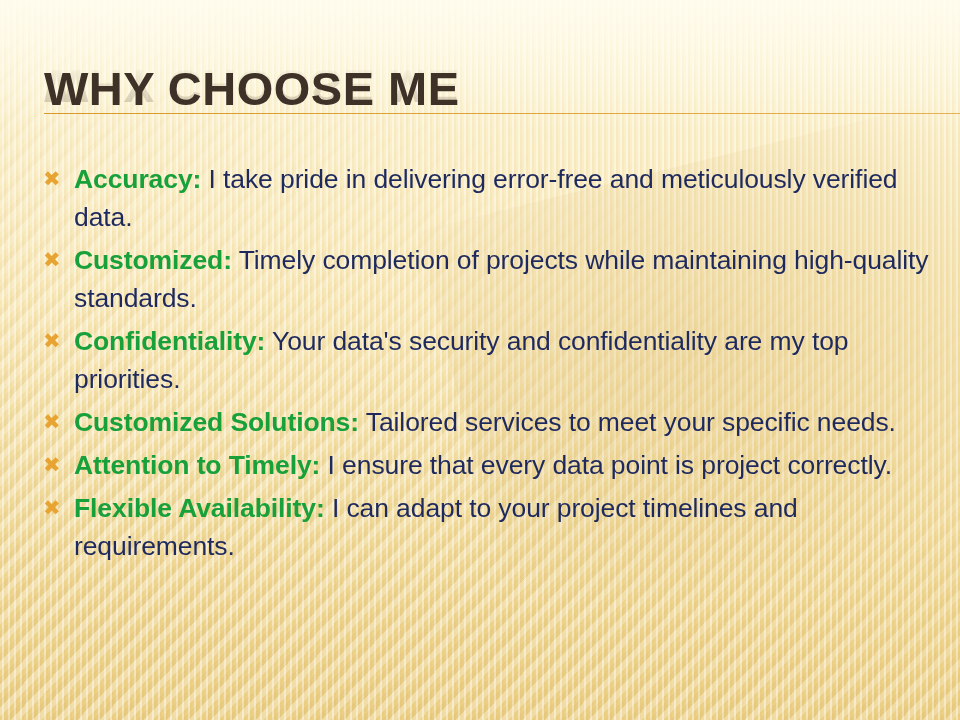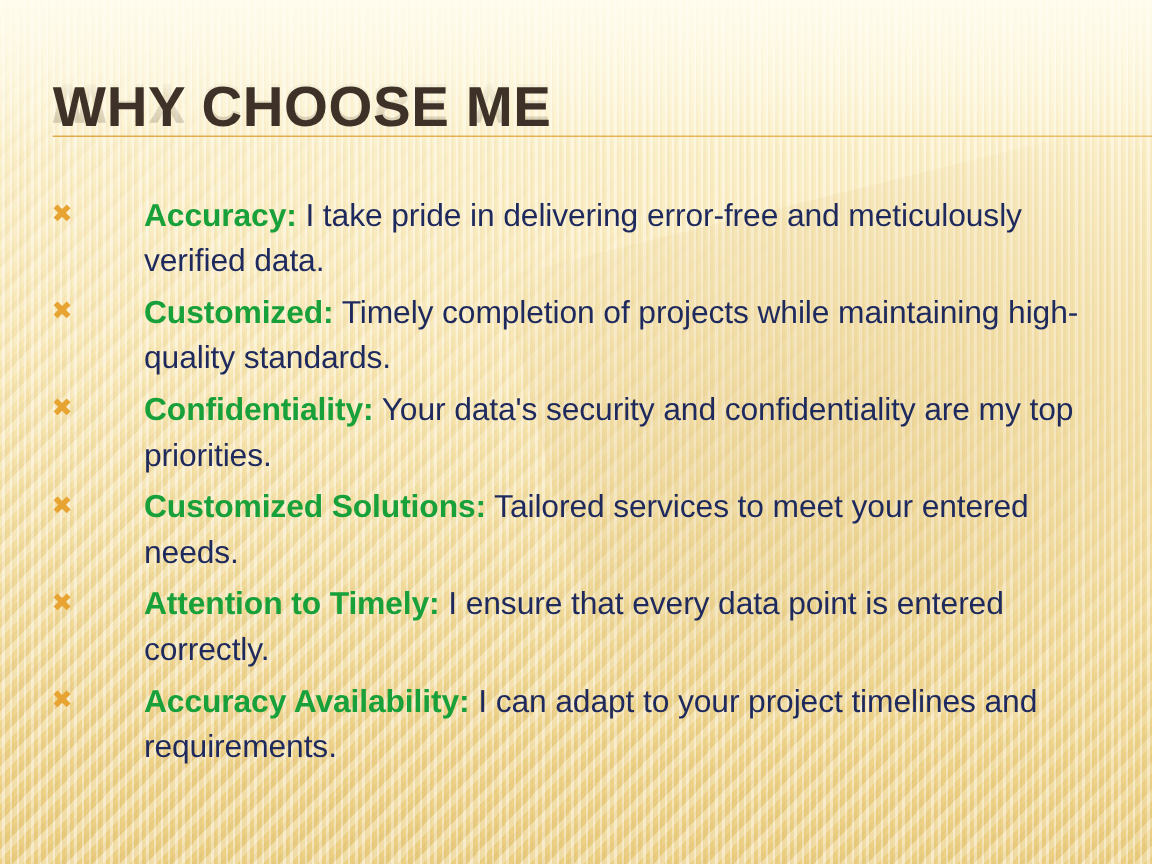--- a/index.html
+++ b/index.html
@@ -151,21 +151,20 @@
     text-align: left;
     padding-left: 5px;
     box-sizing: border-box;
   }
   .bullet-body {
     flex: 1 1 auto;
     font-size: 26.5px;
     line-height: 38px;
     color: #1e2a5e;
     letter-spacing: -0.1px;
-    margin-left: 46px;
   }
   .bullet-label {
     color: #18a03a;
     font-weight: bold;
   }
   .bullet-desc {
     color: #1e2a5e;
   }
 </style>
 </head>
@@ -203,32 +202,32 @@
     <div class="bullet-row">
       <span class="bullet-marker">✖</span>
       <div class="bullet-body">
         <span class="bullet-label">Confidentiality:</span><span class="bullet-desc"> Your data's security and confidentiality are my top priorities.</span>
       </div>
     </div>
 
     <div class="bullet-row">
       <span class="bullet-marker">✖</span>
       <div class="bullet-body">
-        <span class="bullet-label">Customized Solutions:</span><span class="bullet-desc"> Tailored services to meet your entered needs.</span>
-      </div>
-    </div>
-
-    <div class="bullet-row">
-      <span class="bullet-marker">✖</span>
-      <div class="bullet-body">
-        <span class="bullet-label">Attention to Timely:</span><span class="bullet-desc"> I ensure that every data point is entered correctly.</span>
-      </div>
-    </div>
-
-    <div class="bullet-row">
-      <span class="bullet-marker">✖</span>
-      <div class="bullet-body">
-        <span class="bullet-label">Accuracy Availability:</span><span class="bullet-desc"> I can adapt to your project timelines and requirements.</span>
+        <span class="bullet-label">Customized Solutions:</span><span class="bullet-desc"> Tailored services to meet your specific needs.</span>
+      </div>
+    </div>
+
+    <div class="bullet-row">
+      <span class="bullet-marker">✖</span>
+      <div class="bullet-body">
+        <span class="bullet-label">Attention to Timely:</span><span class="bullet-desc"> I ensure that every data point is project correctly.</span>
+      </div>
+    </div>
+
+    <div class="bullet-row">
+      <span class="bullet-marker">✖</span>
+      <div class="bullet-body">
+        <span class="bullet-label">Flexible Availability:</span><span class="bullet-desc"> I can adapt to your project timelines and requirements.</span>
       </div>
     </div>
 
   </div>
 </div>
 
 </body></html>

